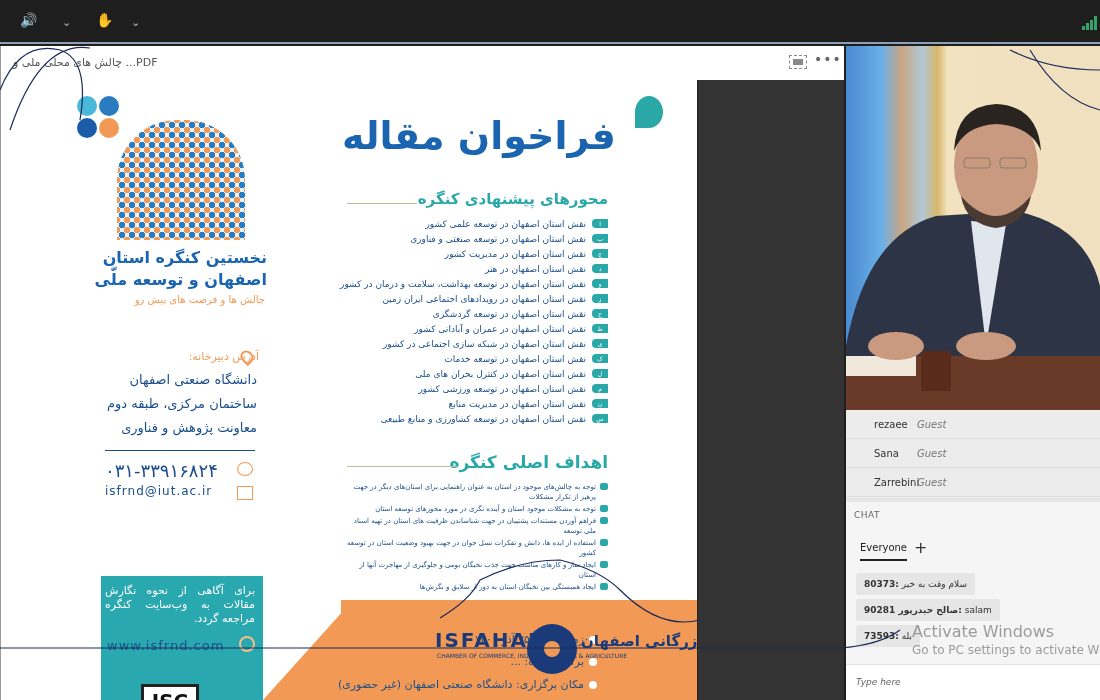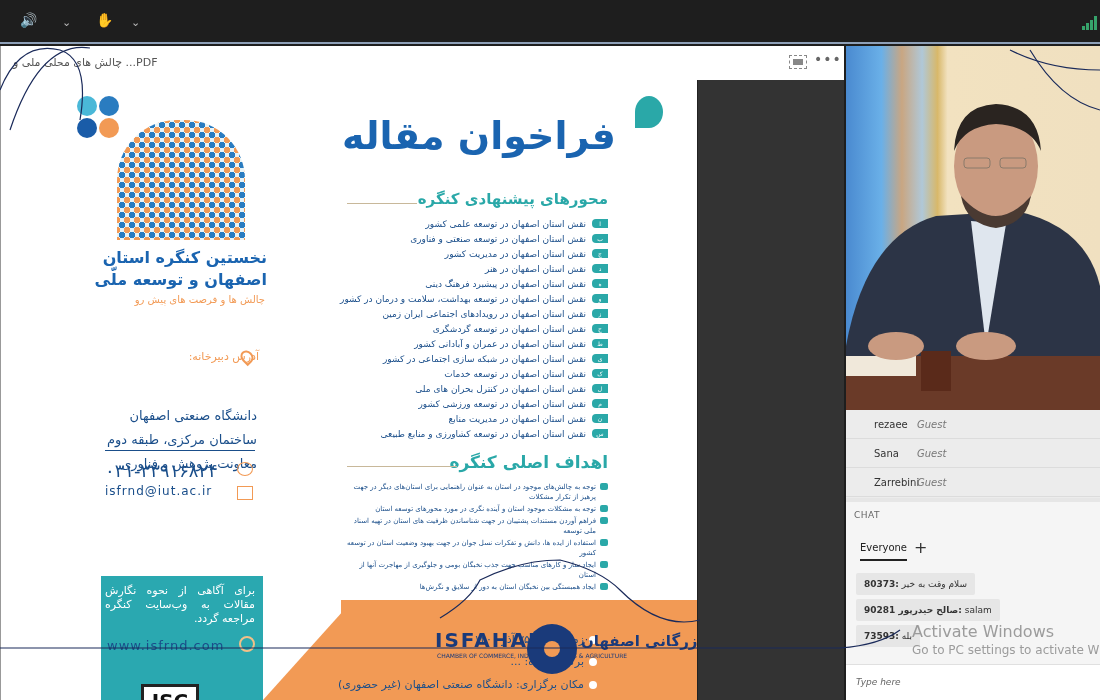--- a/index.html
+++ b/index.html
@@ -39,21 +39,21 @@
   .goals-list li .b { width: 8px; height: 7px; background: #2aa8a8; border-radius: 2px; flex: none; margin-top: 1px; }
   .logo-flower { position: absolute; left: 76px; top: 16px; width: 44px; height: 44px; }
   .logo-flower span { position: absolute; width: 20px; height: 20px; border-radius: 50%; }
   .dome { position: absolute; left: 116px; top: 40px; width: 128px; height: 120px; border-radius: 60px 60px 0 0; overflow: hidden;
           background: radial-gradient(circle, #2a7cc0 3px, transparent 3.5px) 0 0/10px 10px, radial-gradient(circle, #f29a55 3px, transparent 3.5px) 5px 5px/10px 10px, #e8f4f8; }
   .logo-t1 { position: absolute; right: 430px; top: 168px; font-size: 16px; font-weight: bold; color: #1a64b0; white-space: nowrap; direction: rtl; }
   .logo-t2 { position: absolute; right: 430px; top: 190px; font-size: 16px; font-weight: bold; color: #1a64b0; white-space: nowrap; direction: rtl; }
   .logo-t3 { position: absolute; right: 432px; top: 214px; font-size: 10px; color: #f29a55; white-space: nowrap; direction: rtl; }
   .addr-label { position: absolute; right: 438px; top: 270px; font-size: 11px; color: #f29a55; direction: rtl; white-space: nowrap; }
   .pin-icon { position: absolute; left: 240px; top: 270px; width: 12px; height: 14px; border: 2px solid #f29a55; border-radius: 50% 50% 50% 0; transform: rotate(-45deg); }
-  .addr-line { position: absolute; right: 440px; font-size: 13px; color: #1a4e8a; direction: rtl; white-space: nowrap; margin-top: 36px; }
+  .addr-line { position: absolute; right: 440px; font-size: 13px; color: #1a4e8a; direction: rtl; white-space: nowrap; }
   .hr-left { position: absolute; left: 104px; top: 370px; width: 150px; height: 1px; background: #1a4e8a; }
   .phone { position: absolute; left: 104px; top: 380px; font-size: 18px; color: #1a4e8a; letter-spacing: 2px; }
   .email { position: absolute; left: 104px; top: 404px; font-size: 12px; color: #1a4e8a; letter-spacing: 1px; }
   .ico-sm { position: absolute; left: 236px; width: 16px; height: 14px; border: 1.5px solid #f29a55; }
   .ico-phone { top: 382px; border-radius: 50%; }
   .ico-mail { top: 406px; }
   .teal-box { position: absolute; left: 100px; top: 496px; width: 162px; height: 124px; background: #2aa8b0; }
   .teal-text { position: absolute; right: 8px; top: 8px; width: 150px; font-size: 11px; color: #fff; direction: rtl; line-height: 14px; text-align: justify; }
   .website { position: absolute; left: 6px; top: 62px; font-size: 13px; color: #1a4e8a; letter-spacing: 1px; }
   .globe { position: absolute; left: 138px; top: 60px; width: 16px; height: 16px; border-radius: 50%; border: 2px solid #f2c088; }
@@ -131,24 +131,20 @@
           </li>
         <li>
             <span class="badge">ج</span>
             <span>نقش استان اصفهان در مدیریت کشور</span>
           </li>
         <li>
             <span class="badge">د</span>
             <span>نقش استان اصفهان در هنر</span>
           </li>
         <li>
-            <span class="badge">ه</span>
-            <span>نقش استان اصفهان در پیشبرد فرهنگ دینی</span>
-          </li>
-        <li>
             <span class="badge">و</span>
             <span>نقش استان اصفهان در توسعه بهداشت، سلامت و درمان در کشور</span>
           </li>
         <li>
             <span class="badge">ز</span>
             <span>نقش استان اصفهان در رویدادهای اجتماعی ایران زمین</span>
           </li>
         <li>
             <span class="badge">ح</span>
             <span>نقش استان اصفهان در توسعه گردشگری</span>

